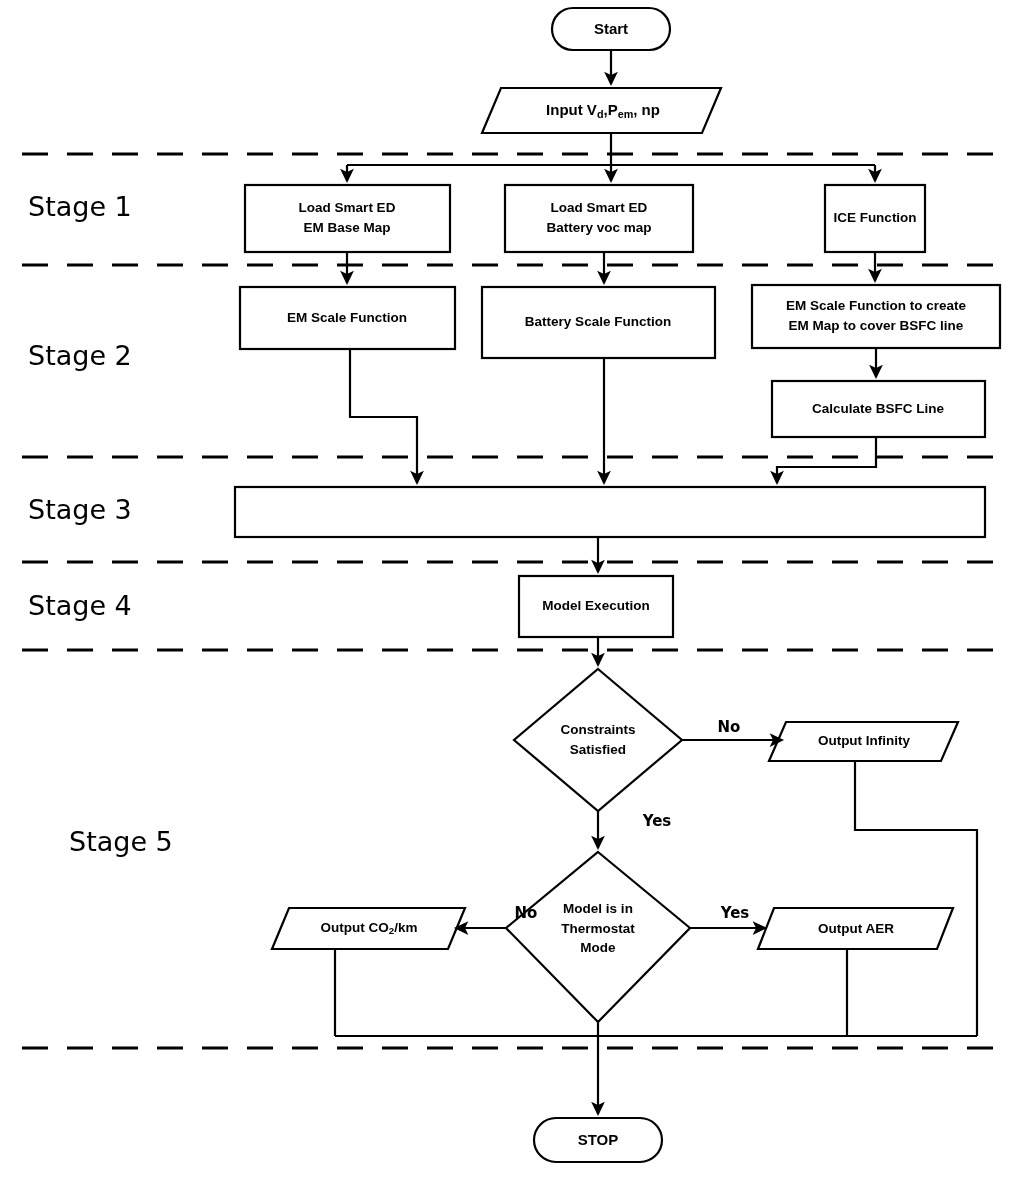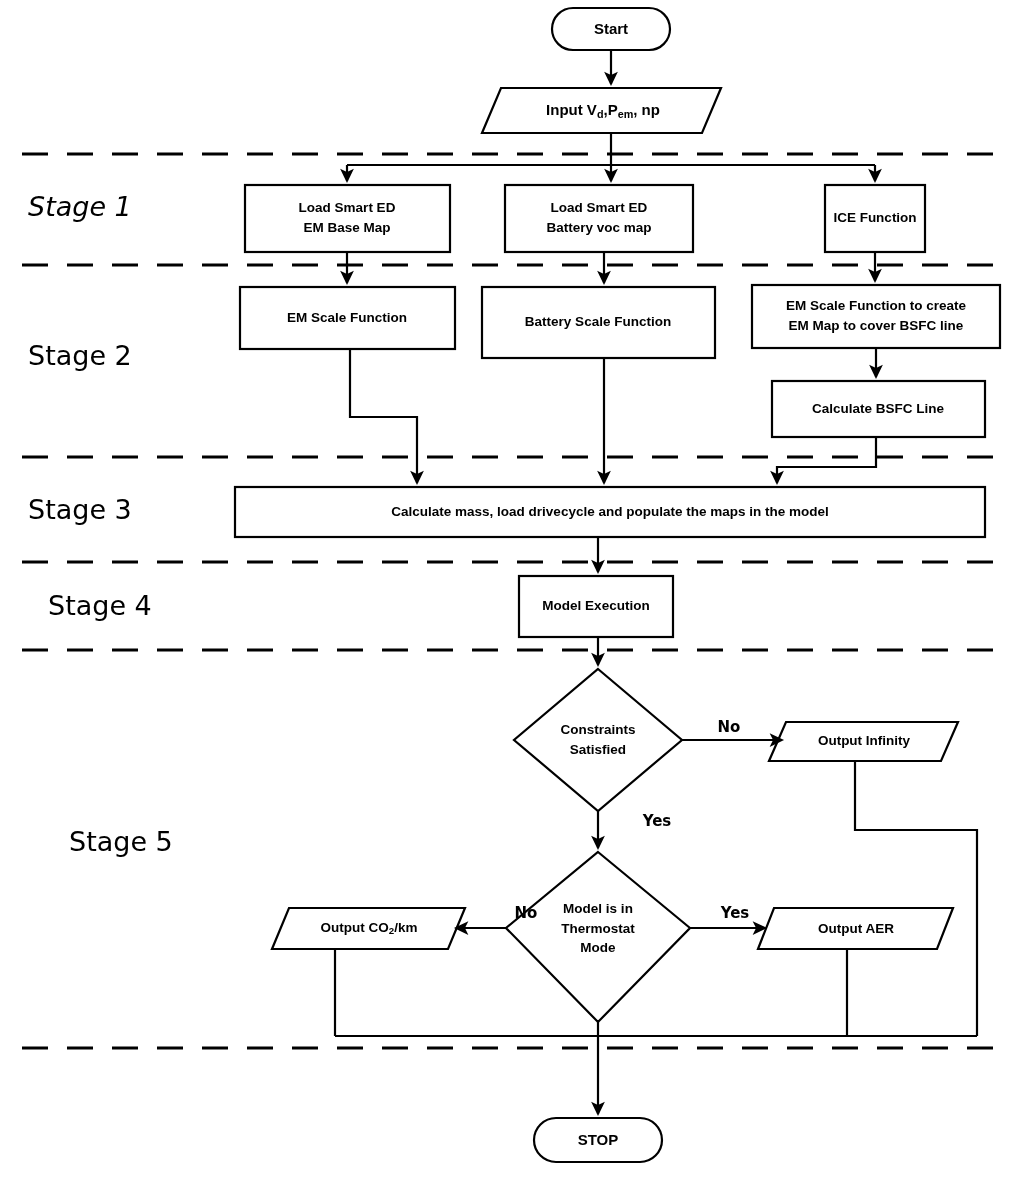--- a/index.html
+++ b/index.html
@@ -137,45 +137,44 @@
 
       <path d="M 335 949 L 335 1036"></path>
       <path d="M 847 949 L 847 1036"></path>
       <path d="M 598 1022 L 598 1036"></path>
       <path d="M 335 1036 L 977 1036"></path>
 
       <path d="M 598 1036 L 598 1114" marker-end="url(#arrow)"></path>
     </g>
   </svg>
 
-  <div class="stage-label" style="left:28px; top:191px;font-style:italic;">Stage 1</div>
+  <div class="stage-label" style="left:28px; top:191px;">Stage 1</div>
   <div class="stage-label" style="left:28px; top:340px;">Stage 2</div>
   <div class="stage-label" style="left:28px; top:494px;">Stage 3</div>
-  <div class="stage-label" style="left:28px; top:590px;margin-left:20px;">Stage 4</div>
+  <div class="stage-label" style="left:28px; top:590px;">Stage 4</div>
   <div class="stage-label" style="left:28px; top:826px;margin-left:41px;">Stage 5</div>
 
   <div class="node-text big" style="left:611px; top:29px;">Start</div>
 
   <div class="node-text big" style="left:603px; top:111px;"><span>Input V</span><sub>d</sub><span>,P</span><sub>em</sub><span>, np</span></div>
 
   <div class="node-text" style="left:347px; top:218px;"><span>Load Smart ED</span><br><span>EM Base Map</span></div>
 
   <div class="node-text" style="left:599px; top:218px;"><span>Load Smart ED</span><br><span>Battery voc map</span></div>
 
   <div class="node-text" style="left:875px; top:218px;">ICE Function</div>
 
   <div class="node-text" style="left:347px; top:318px;">EM Scale Function</div>
 
   <div class="node-text" style="left:598px; top:322px;">Battery Scale Function</div>
 
   <div class="node-text" style="left:876px; top:316px;"><span>EM Scale Function to create</span><br><span>EM Map to cover BSFC line</span></div>
 
   <div class="node-text" style="left:878px; top:409px;text-align:center;">Calculate BSFC Line</div>
 
-  <div class="node-text" style="left:610px; top:512px;">Calculate mass, load drivecycle and populate the maps in the model</div>
 
   <div class="node-text" style="left:596px; top:606px;">Model Execution</div>
 
   <div class="node-text" style="left:598px; top:740px;"><span>Constraints</span><br><span>Satisfied</span></div>
 
   <div class="node-text" style="left:864px; top:741px;">Output Infinity</div>
 
   <div class="node-text" style="left:598px; top:928px;"><span>Model is in</span><br><span>Thermostat</span><br><span>Mode</span></div>
 
   <div class="node-text" style="left:369px; top:928px;"><span>Output CO</span><sub>2</sub><span>/km</span></div>

